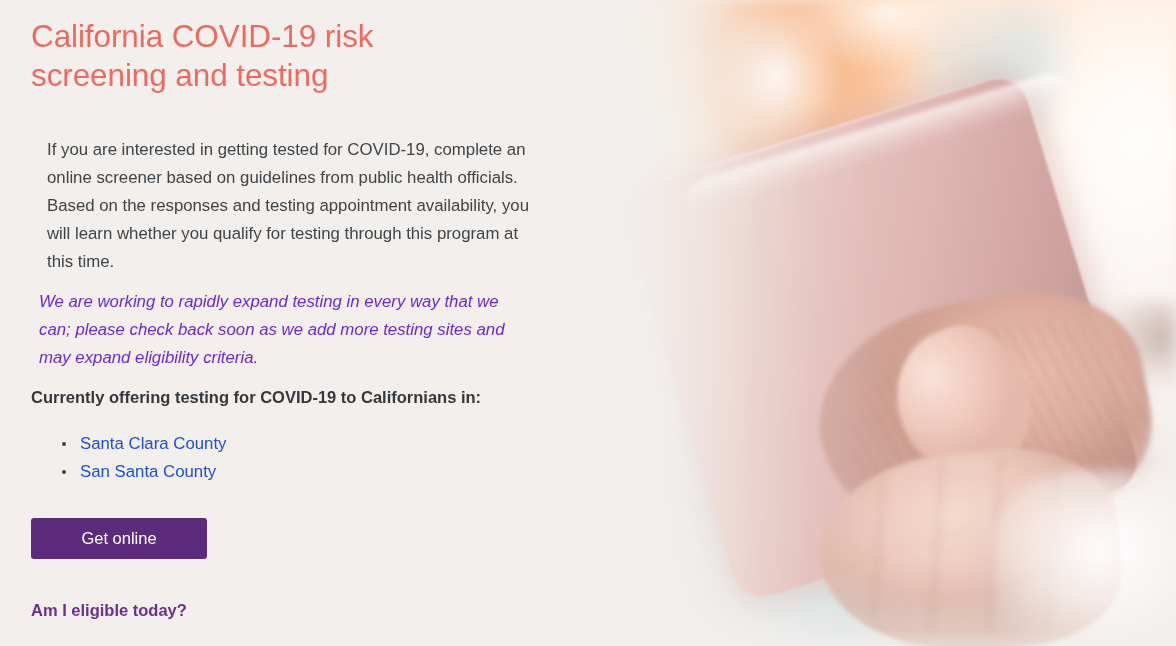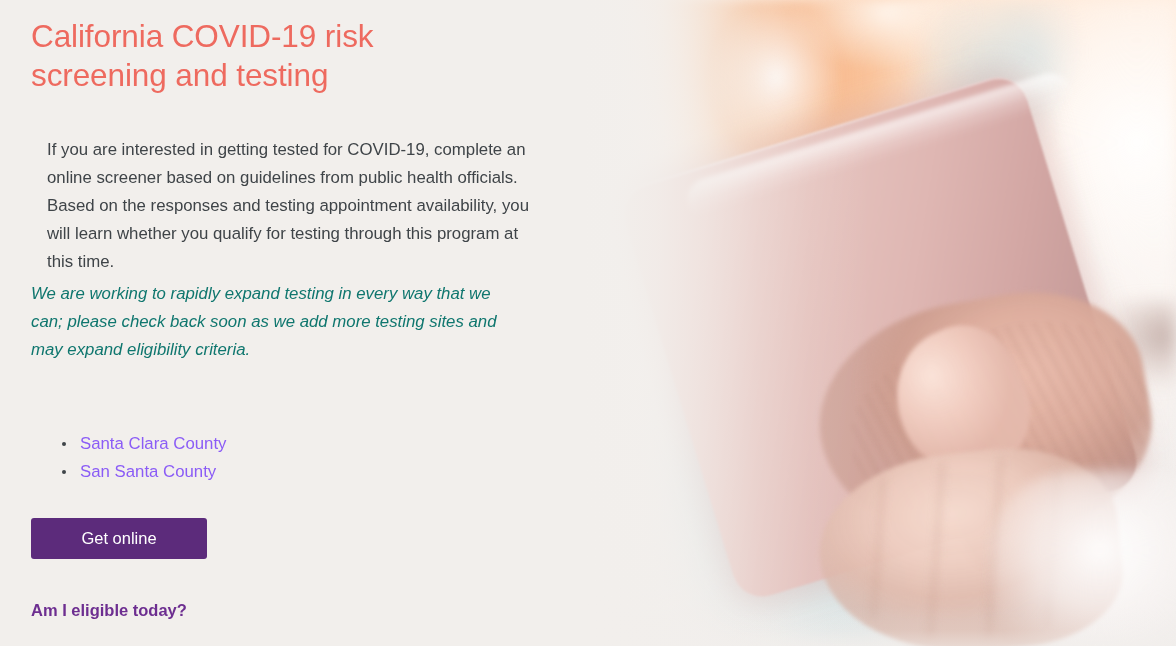--- a/index.html
+++ b/index.html
@@ -275,25 +275,25 @@
     color: #3f4448;
     font-weight: 400;
   }
   #intro-paragraph { top: 120px; }
 
   #expansion-note {
     position: absolute;
     left: 31px;
     top: 280px;
     width: 492px;
-    margin: 0;
+    margin: 8px;
     font-size: 16.8px;
     line-height: 28px;
     font-style: italic;
-    color: #0f766e;
+    color: #6d28d9;
   }
 
   #offering-heading {
     position: absolute;
     left: 31px;
     top: 385px;
     width: 510px;
     margin: 0;
     font-size: 16.5px;
     line-height: 24px;
@@ -306,21 +306,21 @@
     left: 31px;
     top: 430px;
     margin: 0;
     padding: 0 0 0 49px;
     list-style: none;
   }
   #county-list li {
     position: relative;
     font-size: 16.8px;
     line-height: 28px;
-    color: #8b5cf6;
+    color: #1d4ed8;
   }
   #county-list li::before {
     content: "";
     position: absolute;
     left: -18px;
     top: 12px;
     width: 4px;
     height: 4px;
     border-radius: 50%;
     background: #3f4448;
@@ -384,20 +384,21 @@
   </div>
 
   <div id="content">
 
     <h1 id="page-title">California COVID-19 risk screening and testing</h1>
 
     <p id="intro-paragraph" class="body-copy">If you are interested in getting tested for COVID-19, complete an online screener based on guidelines from public health officials. Based on the responses and testing appointment availability, you will learn whether you qualify for testing through this program at this time.</p>
 
     <p id="expansion-note">We are working to rapidly expand testing in every way that we can; please check back soon as we add more testing sites and may expand eligibility criteria.</p>
 
+    <p id="offering-heading">Currently offering testing for COVID-19 to Californians in:</p>
 
     <ul id="county-list">
       <li>Santa Clara County</li>
       <li>San Santa County</li>
     </ul>
 
     <button id="get-started-button">Get online</button>
 
     <a id="eligibility-link" href="#">Am I eligible today?</a>
 

